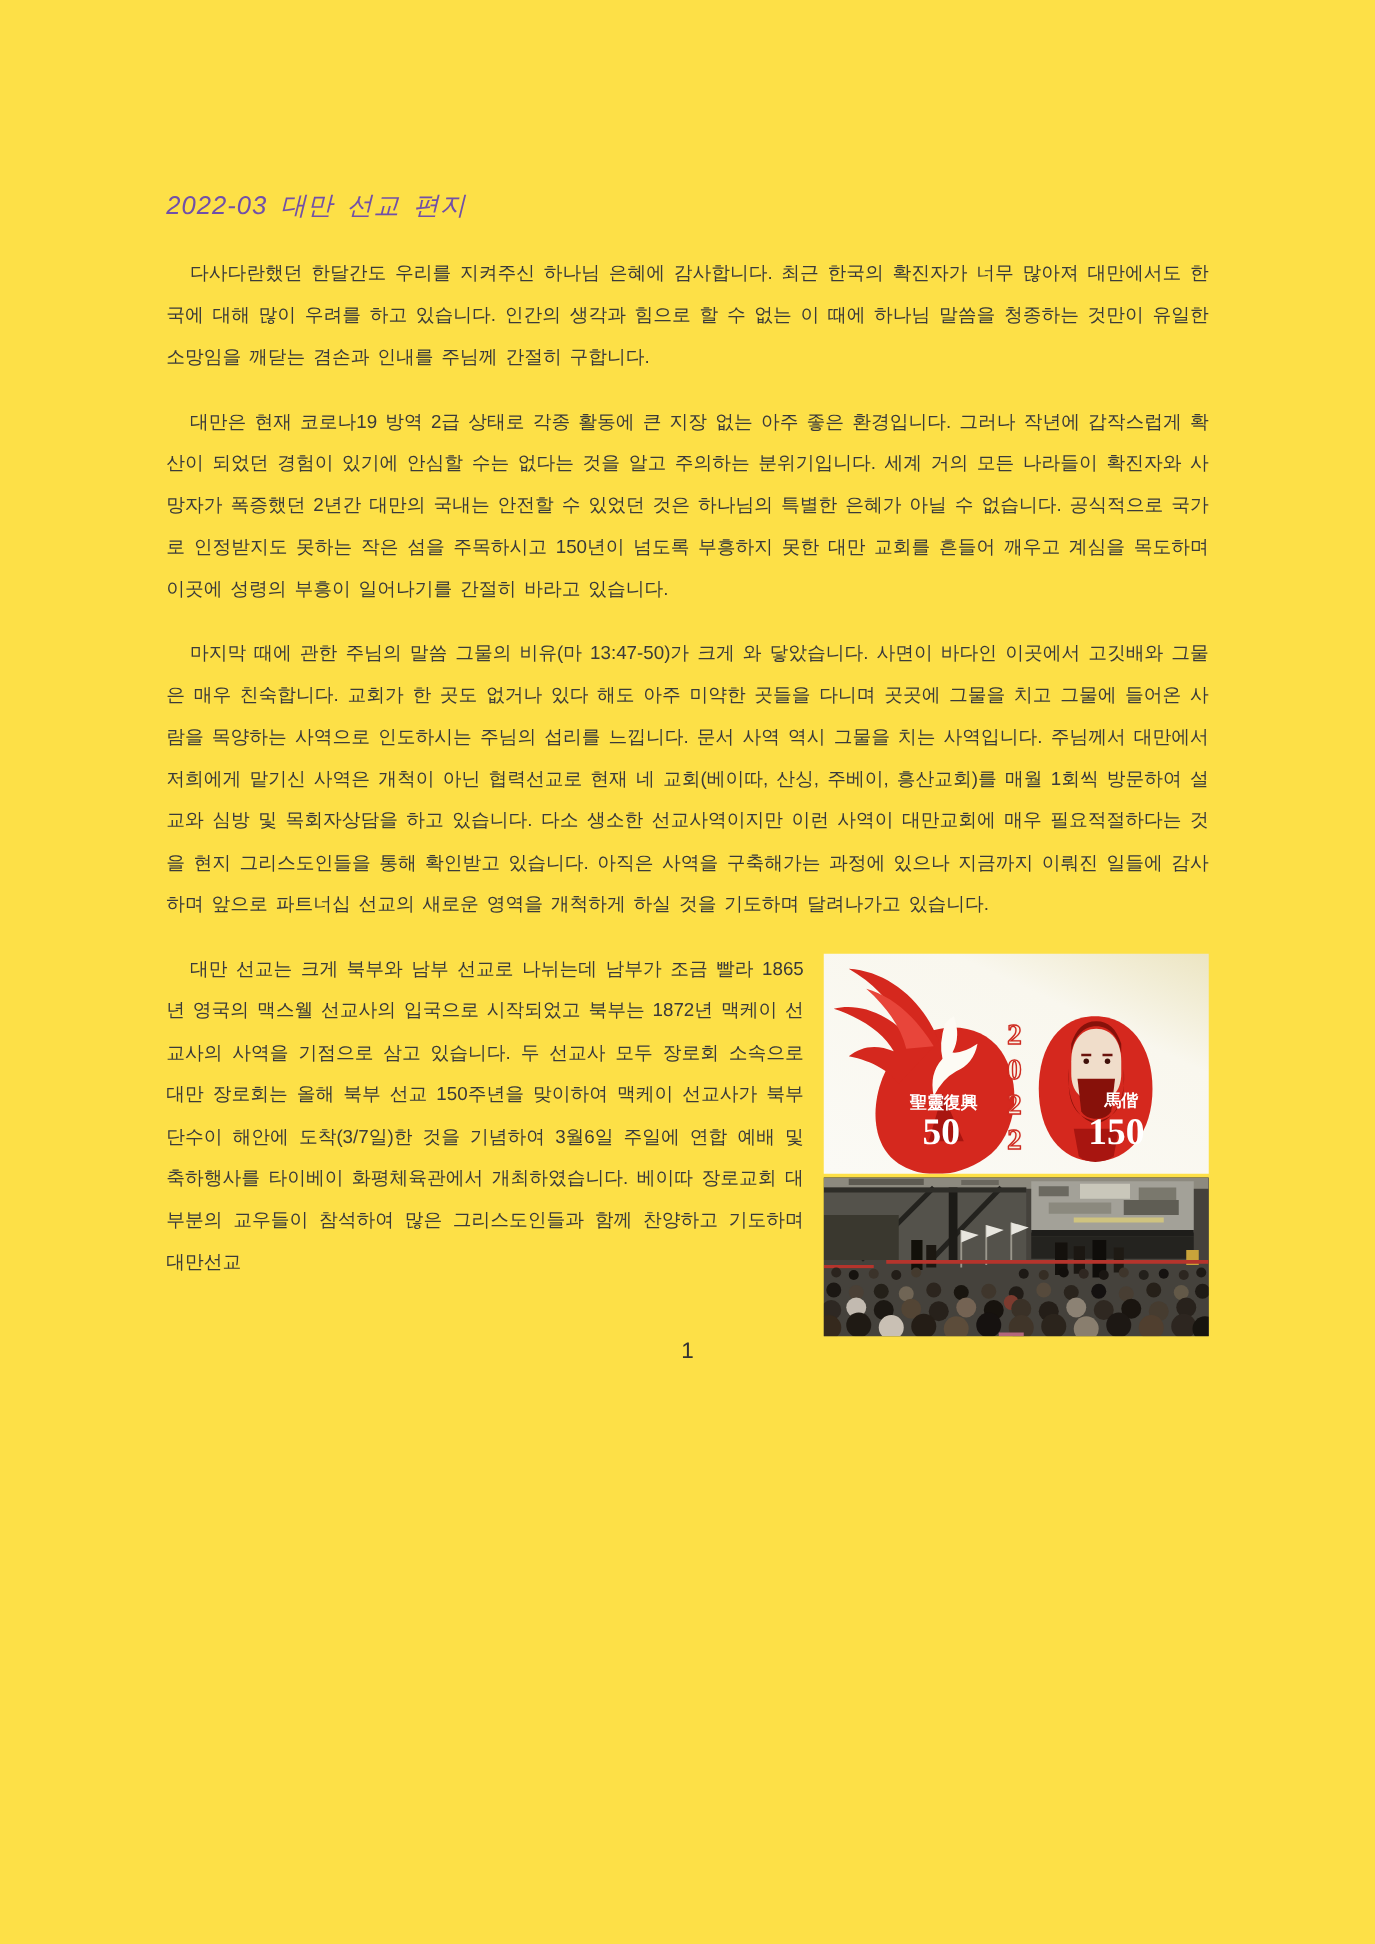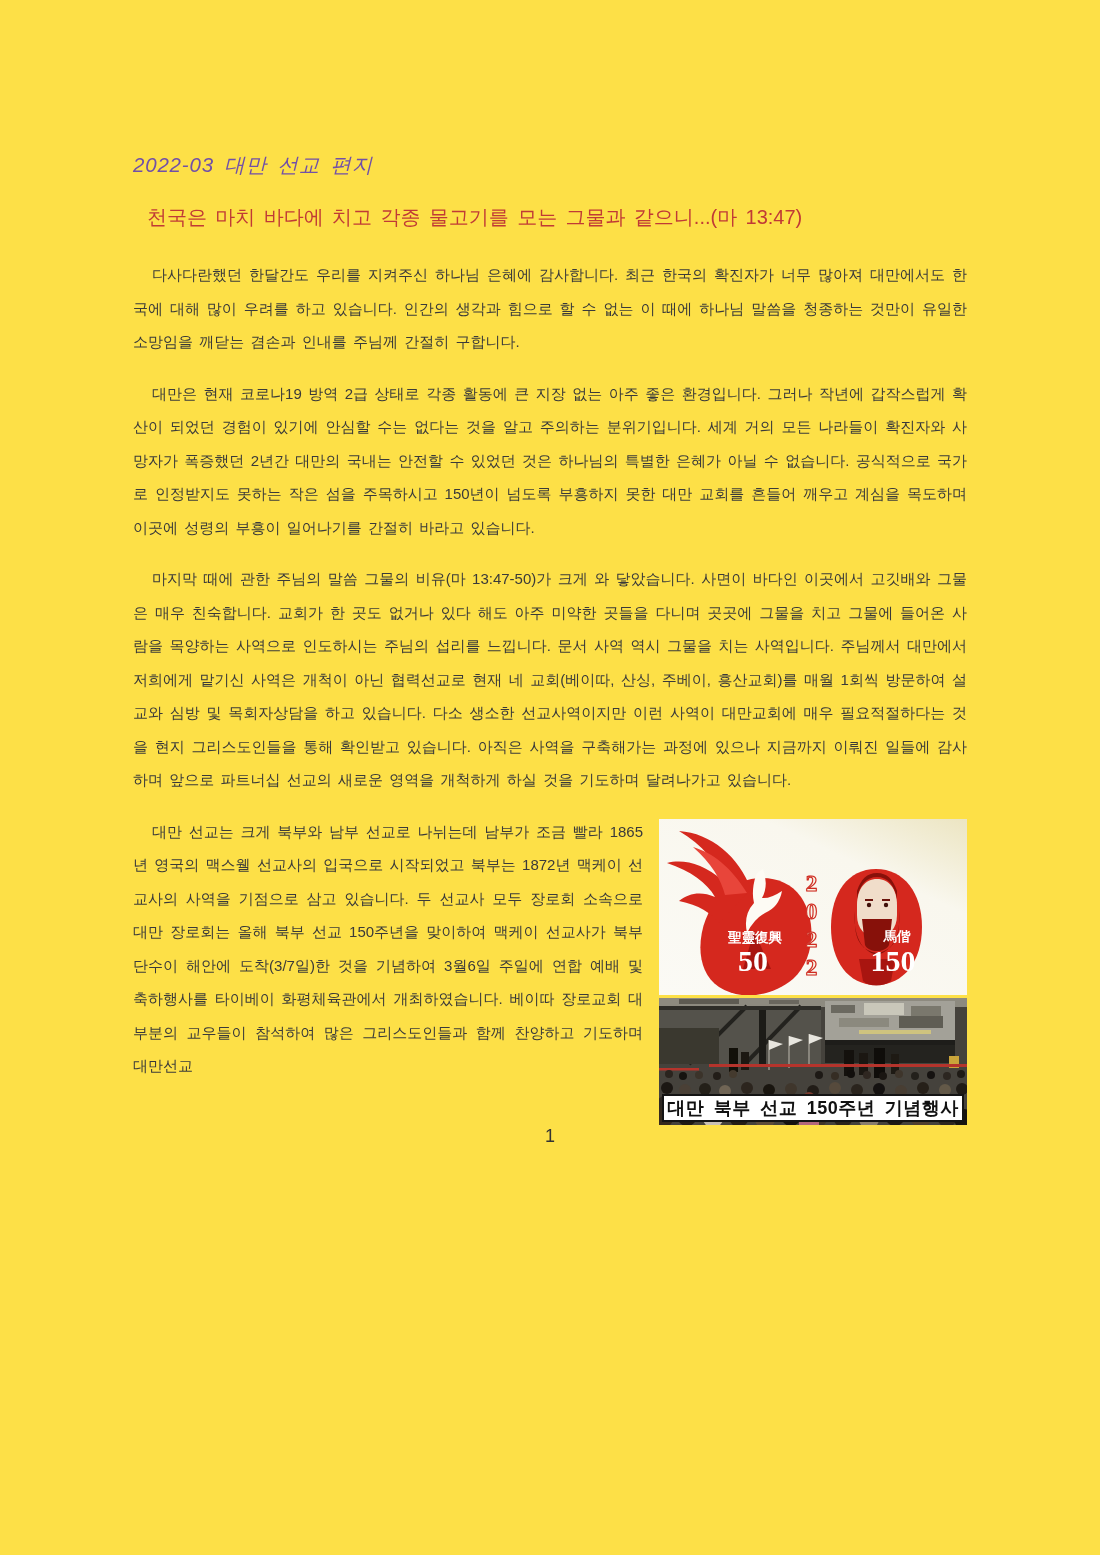--- a/index.html
+++ b/index.html
@@ -115,21 +115,20 @@
   svg .serif-num { font-family: "Liberation Serif", serif; }
 </style>
 </head>
 <body>
 
 <div class="page">
   <div class="content">
 
     <div class="doc-title">2022-03 대만 선교 편지</div>
 
-    <div class="scripture">천국은 마치 바다에 치고 각종 물고기를 모는 그물과 같으니...(마 13:47)</div>
 
     <p class="body-para">다사다란했던 한달간도 우리를 지켜주신 하나님 은혜에 감사합니다. 최근 한국의 확진자가 너무 많아져 대만에서도 한국에 대해 많이 우려를 하고 있습니다. 인간의 생각과 힘으로 할 수 없는 이 때에 하나님 말씀을 청종하는 것만이 유일한 소망임을 깨닫는 겸손과 인내를 주님께 간절히 구합니다.</p>
 
 
     <p class="body-para">대만은 현재 코로나19 방역 2급 상태로 각종 활동에 큰 지장 없는 아주 좋은 환경입니다. 그러나 작년에 갑작스럽게 확산이 되었던 경험이 있기에 안심할 수는 없다는 것을 알고 주의하는 분위기입니다. 세계 거의 모든 나라들이 확진자와 사망자가 폭증했던 2년간 대만의 국내는 안전할 수 있었던 것은 하나님의 특별한 은혜가 아닐 수 없습니다. 공식적으로 국가로 인정받지도 못하는 작은 섬을 주목하시고 150년이 넘도록 부흥하지 못한 대만 교회를 흔들어 깨우고 계심을 목도하며 이곳에 성령의 부흥이 일어나기를 간절히 바라고 있습니다.</p>
 
     <p class="body-para">마지막 때에 관한 주님의 말씀 그물의 비유(마 13:47-50)가 크게 와 닿았습니다. 사면이 바다인 이곳에서 고깃배와 그물은 매우 친숙합니다. 교회가 한 곳도 없거나 있다 해도 아주 미약한 곳들을 다니며 곳곳에 그물을 치고 그물에 들어온 사람을 목양하는 사역으로 인도하시는 주님의 섭리를 느낍니다. 문서 사역 역시 그물을 치는 사역입니다. 주님께서 대만에서 저희에게 맡기신 사역은 개척이 아닌 협력선교로 현재 네 교회(베이따, 산싱, 주베이, 흥산교회)를 매월 1회씩 방문하여 설교와 심방 및 목회자상담을 하고 있습니다. 다소 생소한 선교사역이지만 이런 사역이 대만교회에 매우 필요적절하다는 것을 현지 그리스도인들을 통해 확인받고 있습니다. 아직은 사역을 구축해가는 과정에 있으나 지금까지 이뤄진 일들에 감사하며 앞으로 파트너십 선교의 새로운 영역을 개척하게 하실 것을 기도하며 달려나가고 있습니다.</p>
 
 
     <div class="section-with-figure">
@@ -263,21 +262,20 @@
                 <circle cx="158" cy="120" r="10" fill="#403529"></circle>
                 <circle cx="184" cy="119" r="10" fill="#2b241c"></circle>
                 <circle cx="210" cy="121" r="10" fill="#897e6e"></circle>
                 <circle cx="236" cy="118" r="10" fill="#1d1814"></circle>
                 <circle cx="262" cy="120" r="10" fill="#503f2f"></circle>
                 <circle cx="288" cy="119" r="10" fill="#2d2620"></circle>
                 <circle cx="305" cy="121" r="10" fill="#17140f"></circle>
               <rect x="140" y="124" width="20" height="3" fill="#b3687c"></rect>
             </g>
           </svg>
-          <div class="photo-caption">대만 북부 선교 150주년 기념행사</div>
         </div>
       </figure>
 
       <p class="body-para">대만 선교는 크게 북부와 남부 선교로 나뉘는데 남부가 조금 빨라 1865년 영국의 맥스웰 선교사의 입국으로 시작되었고 북부는 1872년 맥케이 선교사의 사역을 기점으로 삼고 있습니다. 두 선교사 모두 장로회 소속으로 대만 장로회는 올해 북부 선교 150주년을 맞이하여 맥케이 선교사가 북부 단수이 해안에 도착(3/7일)한 것을 기념하여 3월6일 주일에 연합 예배 및 축하행사를 타이베이 화평체육관에서 개최하였습니다. 베이따 장로교회 대부분의 교우들이 참석하여 많은 그리스도인들과 함께 찬양하고 기도하며 대만선교</p>
     </div>
 
     <div class="page-number">1</div>
 
   </div>
 </div>

